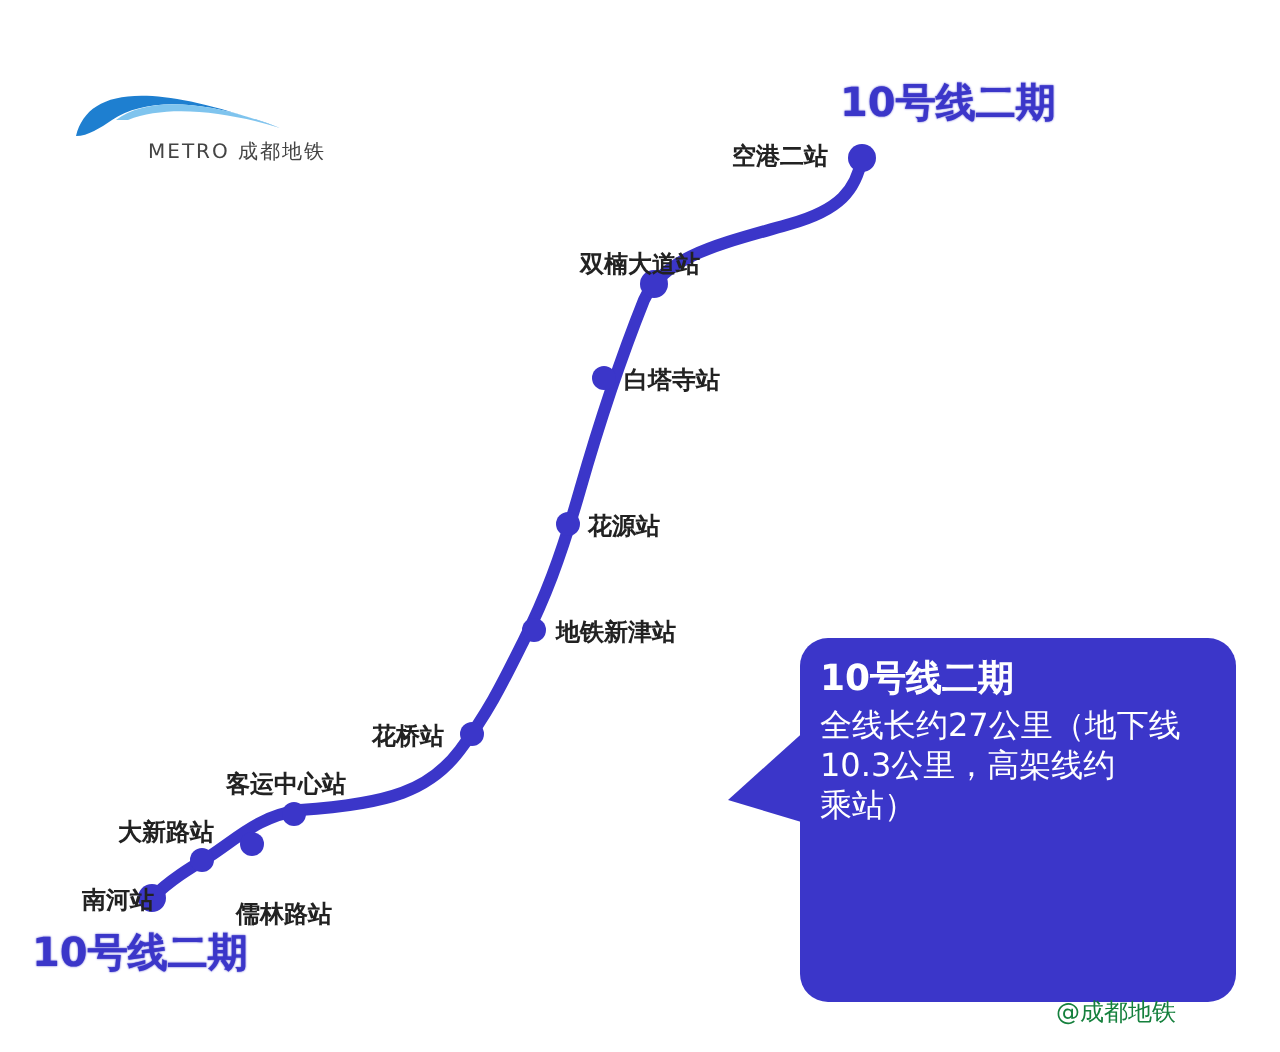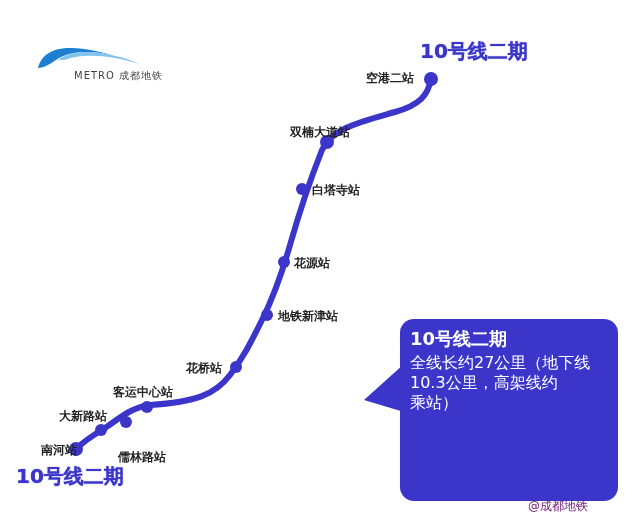--- a/index.html
+++ b/index.html
@@ -6,21 +6,21 @@
   body{width:640px;height:526px;position:relative;overflow:hidden;font-family:"DejaVu Sans",sans-serif;}
   .logo{position:absolute;left:34px;top:38px;width:110px;height:42px;}
   .logo-text{position:absolute;left:38px;top:69px;font-size:10px;color:#444;letter-spacing:1px;font-family:"DejaVu Sans",sans-serif;margin-left:36px;}
   .map-svg{position:absolute;left:0;top:0;}
   .station-label{position:absolute;font-size:12px;font-weight:bold;color:#222;white-space:nowrap;}
   .line-title{position:absolute;font-size:20px;font-weight:bold;color:#3b36c9;white-space:nowrap;text-shadow:0 0 1px #3b36c9;}
   .bubble{position:absolute;left:400px;top:319px;width:218px;height:182px;background:#3b36c9;border-radius:14px;color:#fff;padding:8px 10px;box-sizing:border-box;}
   .bubble-tail{position:absolute;left:364px;top:360px;}
   .bubble-title{font-size:18px;font-weight:bold;margin-bottom:2px;}
   .bubble-line{font-size:16px;line-height:20px;}
-  .watermark{position:absolute;left:528px;top:498px;font-size:12px;color:#701a75;white-space:nowrap;}
+  .watermark{position:absolute;left:528px;top:498px;font-size:12px;color:#15803d;white-space:nowrap;}
 </style>
 </head>
 <body>
 
 <div class="logo">
   <svg width="110" height="34" viewBox="0 0 110 34">
     <path d="M4 30 C10 6, 40 2, 106 26 C70 12, 40 10, 22 22 C16 26, 10 30, 4 30 Z" fill="#1e7fd0"></path>
     <path d="M24 22 C40 10, 70 12, 106 26 C80 18, 50 14, 30 22 Z" fill="#7fc4ee"></path>
   </svg>
 </div>

